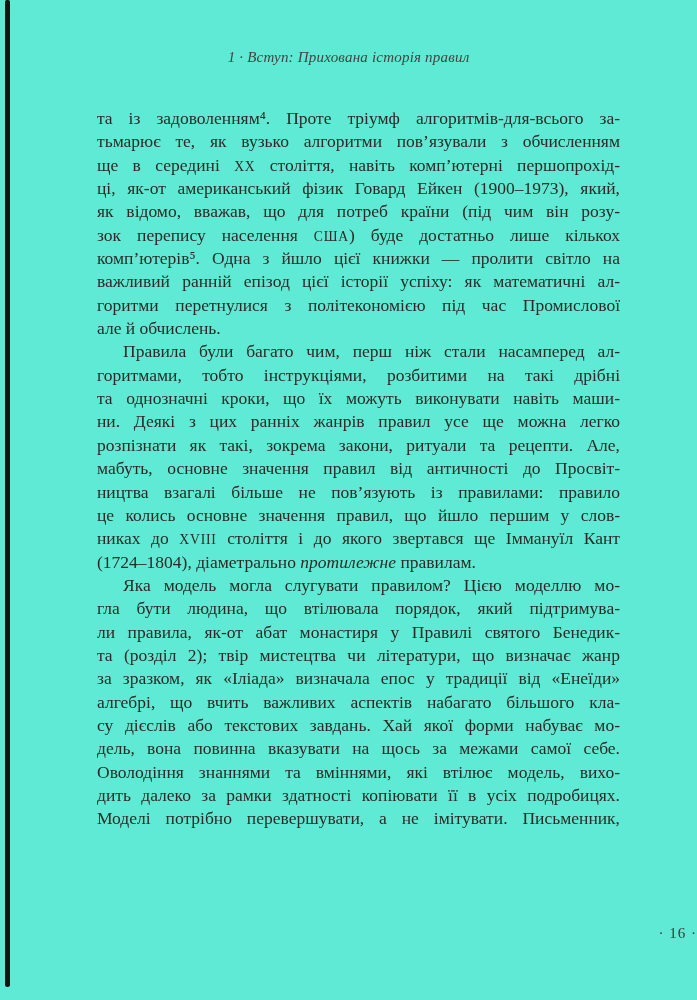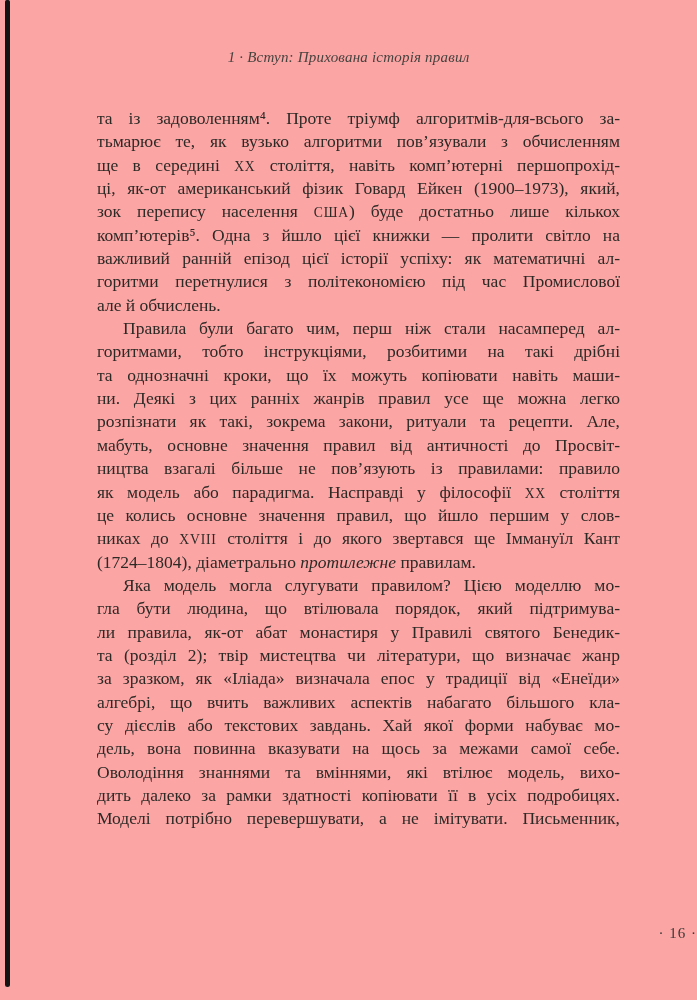--- a/index.html
+++ b/index.html
@@ -6,21 +6,21 @@
   html, body { width: 697px; height: 1000px; }
   body {
     font-family: "Liberation Serif", "DejaVu Serif", serif;
     background: #ffffff;
     position: relative;
     overflow: hidden;
   }
   .page {
     position: absolute;
     inset: 0;
-    background: #fca5a5;
+    background: #5eead4;
   }
   .scan-edge-line {
     position: absolute;
     left: 5px;
     top: 0;
     width: 5px;
     height: 987px;
     background: #141414;
     border-radius: 2px 2px 3px 3px;
   }
@@ -73,35 +73,35 @@
 
 <div class="page">
   <div class="scan-edge-line"></div>
   <div class="running-header">1 · Вступ: Прихована історія правил</div>
   <div class="page-body">
       <div class="para">
         <div class="line">та із задоволенням⁴. Проте тріумф алгоритмів-для-всього за-</div>
         <div class="line">тьмарює те, як вузько алгоритми пов’язували з обчисленням</div>
         <div class="line">ще в середині <span class="sc">XX</span> століття, навіть комп’ютерні першопрохід-</div>
         <div class="line">ці, як-от американський фізик Говард Ейкен (1900–1973), який,</div>
+        <div class="line">як відомо, вважав, що для потреб країни (під чим він розу-</div>
         <div class="line">зок перепису населення <span class="sc">США</span>) буде достатньо лише кількох</div>
         <div class="line">комп’ютерів⁵. Одна з йшло цієї книжки — пролити світло на</div>
         <div class="line">важливий ранній епізод цієї історії успіху: як математичні ал-</div>
         <div class="line">горитми перетнулися з політекономією під час Промислової</div>
         <div class="line last">але й обчислень.</div>
       </div>
       <div class="para">
         <div class="line indent">Правила були багато чим, перш ніж стали насамперед ал-</div>
         <div class="line">горитмами, тобто інструкціями, розбитими на такі дрібні</div>
-        <div class="line">та однозначні кроки, що їх можуть копіювати навіть маши-</div>
+        <div class="line">та однозначні кроки, що їх можуть виконувати навіть маши-</div>
         <div class="line">ни. Деякі з цих ранніх жанрів правил усе ще можна легко</div>
         <div class="line">розпізнати як такі, зокрема закони, ритуали та рецепти. Але,</div>
         <div class="line">мабуть, основне значення правил від античності до Просвіт-</div>
         <div class="line">ництва взагалі більше не пов’язують із правилами: правило</div>
-        <div class="line">як модель або парадигма. Насправді у філософії <span class="sc">XX</span> століття</div>
         <div class="line">це колись основне значення правил, що йшло першим у слов-</div>
         <div class="line">никах до <span class="sc">XVIII</span> століття і до якого звертався ще Іммануїл Кант</div>
         <div class="line last">(1724–1804), діаметрально <em>протилежне</em> правилам.</div>
       </div>
       <div class="para">
         <div class="line indent">Яка модель могла слугувати правилом? Цією моделлю мо-</div>
         <div class="line">гла бути людина, що втілювала порядок, який підтримува-</div>
         <div class="line">ли правила, як-от абат монастиря у Правилі святого Бенедик-</div>
         <div class="line">та (розділ 2); твір мистецтва чи літератури, що визначає жанр</div>
         <div class="line">за зразком, як «Іліада» визначала епос у традиції від «Енеїди»</div>

